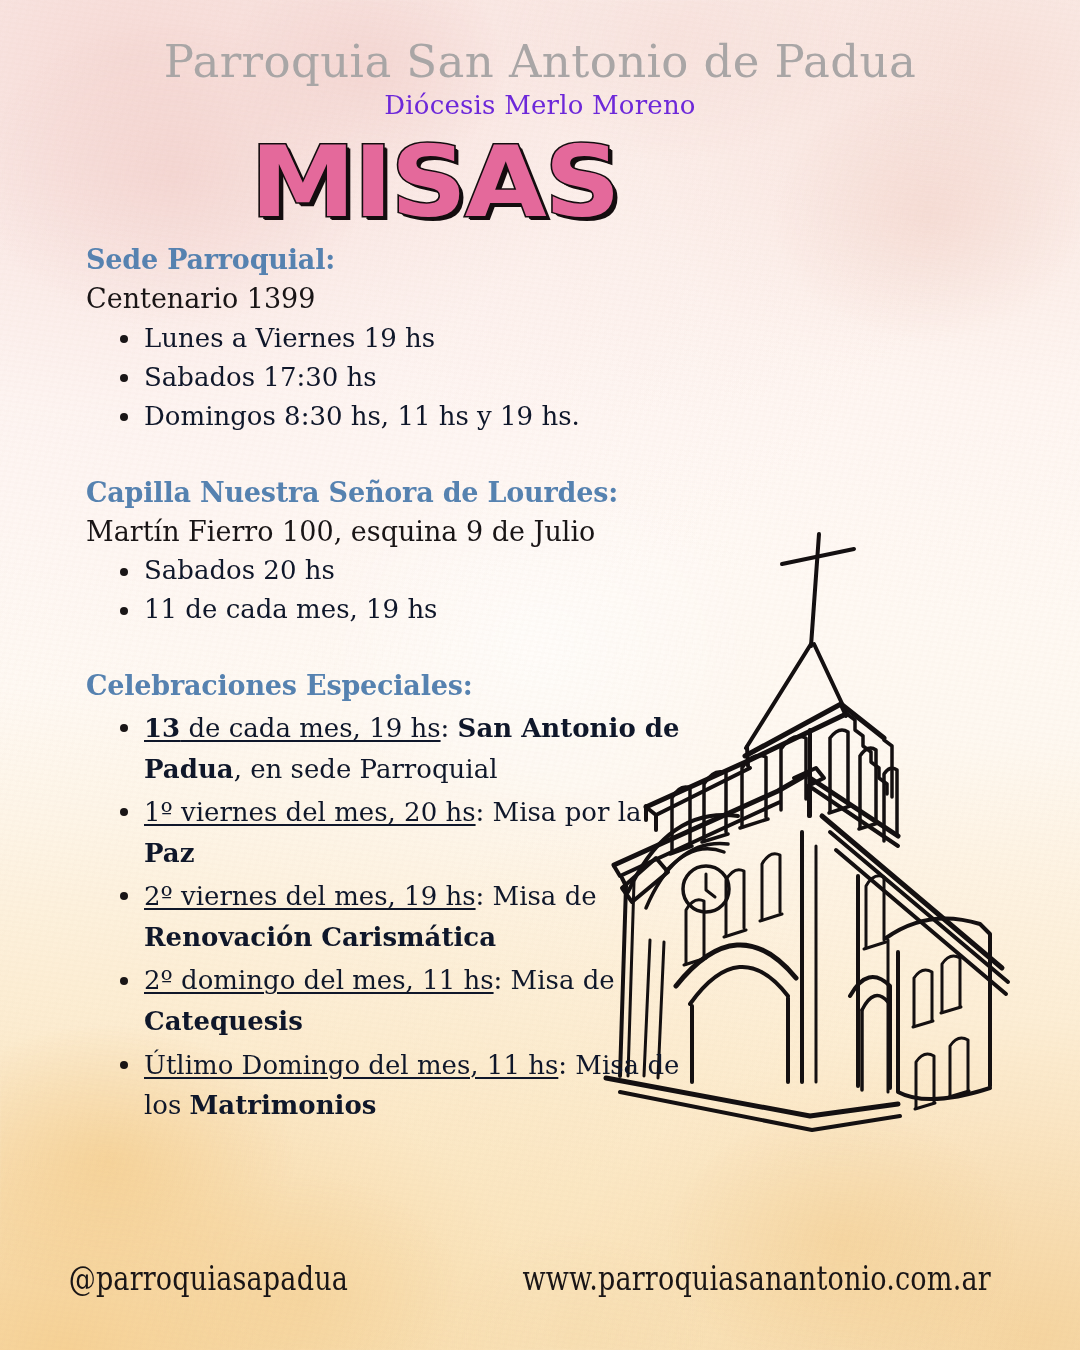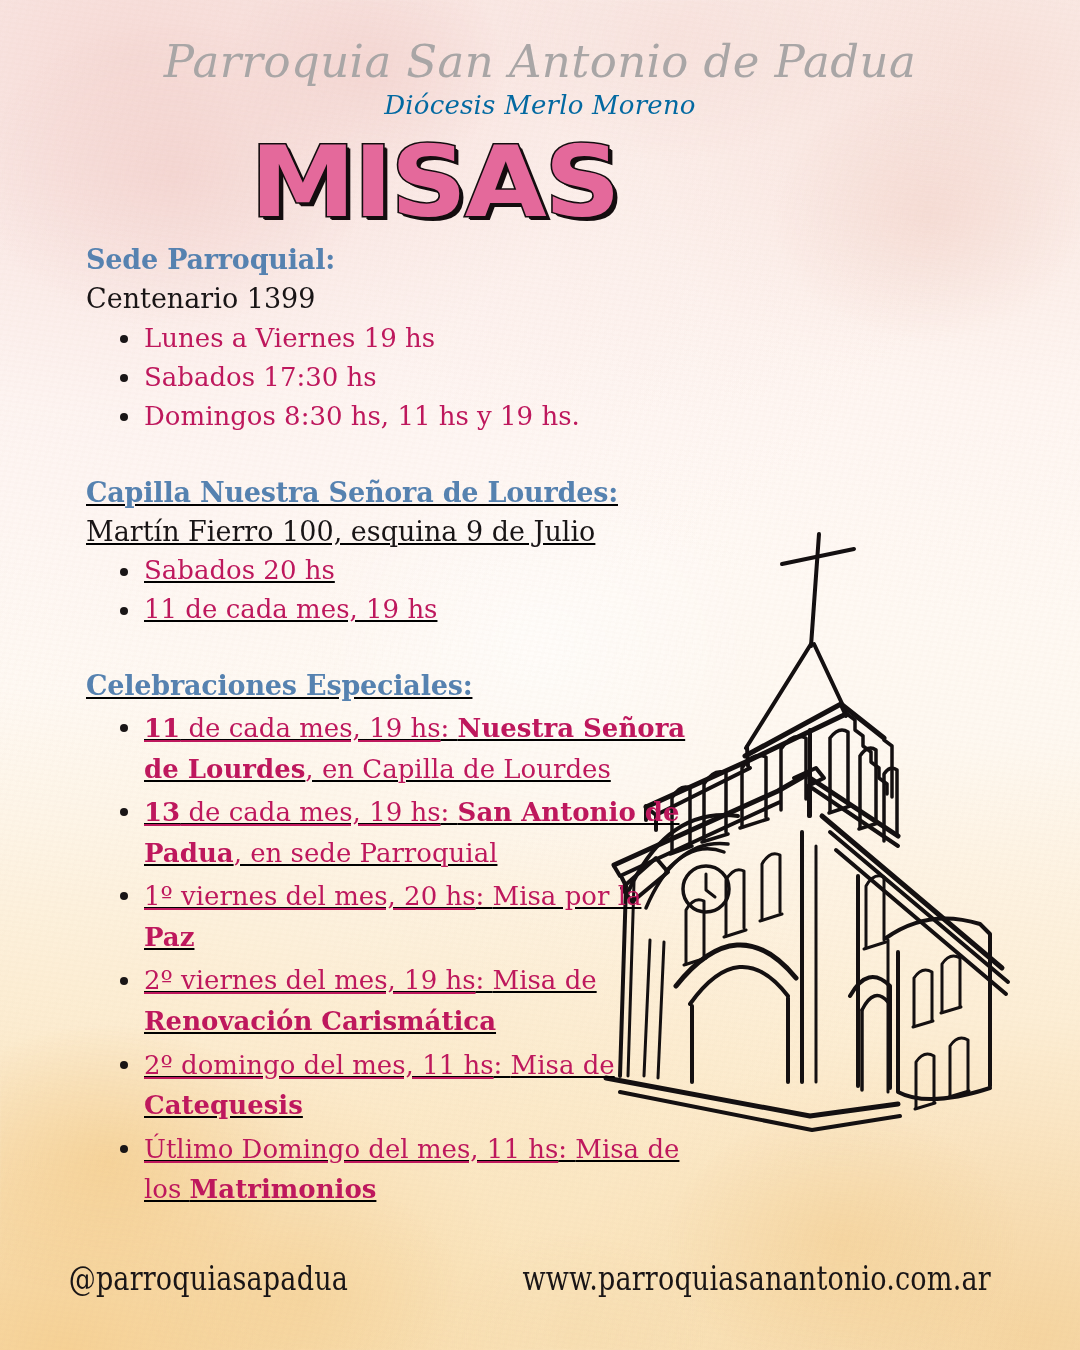--- a/index.html
+++ b/index.html
@@ -46,35 +46,35 @@
   .bg-grain{
     opacity:.30;
     background-image:
       repeating-linear-gradient(8deg, rgba(190,150,120,.055) 0 2px, rgba(255,255,255,0) 2px 5px),
       repeating-linear-gradient(-74deg, rgba(200,160,130,.045) 0 3px, rgba(255,255,255,0) 3px 7px);
   }
 
   
   .poster-head{
     position:absolute;top:0;left:0;width:1080px;
-    text-align:center;padding-top:38px;font-style:italic;
+    text-align:center;padding-top:38px;
   }
   .brand-title{
     font-family:"DejaVu Serif", serif;
     font-weight:400;
     font-size:45px;
     letter-spacing:.4px;
     color:#a9a6a6;
     line-height:1.05;
     white-space:nowrap;
   }
   .brand-sub{
     font-family:"DejaVu Serif", serif;
     font-size:26px;
-    color:#0369a1;
+    color:#6d28d9;
     margin-top:5px;
     letter-spacing:.2px;
   }
 
   
   .misas-wrap{
     position:absolute;top:133px;left:0;width:868px;text-align:center;
     line-height:1;
   }
   .misas{
@@ -92,21 +92,21 @@
        3px 3px 0 #140d0f;
   }
 
   
   .content{
     position:absolute;
     top:244px;left:86px;width:600px;
     z-index:4;
   }
   .sec{margin:0 0 0 0;}
-  .sec + .sec{margin-top:42px;text-decoration:underline;}
+  .sec + .sec{margin-top:42px;}
   .sec-head{
     font-family:"DejaVu Serif", serif;
     font-weight:700;
     color:#5682b0;
     font-size:27px;
     letter-spacing:-.2px;
     line-height:1.15;
     margin-bottom:7px;
   }
   .sec-addr{
@@ -118,21 +118,21 @@
     font-weight:400;
   }
   ul.sched{
     list-style:none;
     margin:0;padding:0 0 0 32px;
   }
   ul.sched > li{
     position:relative;
     font-family:"DejaVu Serif", serif;
     font-size:26px;
-    color:#be185d;
+    color:#0f172a;
     line-height:1.42;
     padding-left:26px;
     margin-bottom:2px;
   }
   ul.sched > li::before{
     content:"";
     position:absolute;left:2px;top:.60em;
     width:8px;height:8px;border-radius:50%;
     background:#191516;
   }
@@ -309,23 +309,20 @@
       <ul class="sched">
         <li>Sabados 20 hs</li>
         <li>11 de cada mes, 19 hs</li>
       </ul>
     </div>
 
     <div class="sec">
       <div class="sec-head">Celebraciones Especiales:</div>
       <ul class="sched special">
         <li>
-          <span class="u b">11</span><span class="u"> de cada mes, 19 hs</span><span>: </span><span class="b">Nuestra Señora de Lourdes</span><span>, en Capilla de Lourdes</span>
-        </li>
-        <li>
           <span class="u b">13</span><span class="u"> de cada mes, 19 hs</span><span>: </span><span class="b">San Antonio de Padua</span><span>, en sede Parroquial</span>
         </li>
         <li>
           <span class="u">1º viernes del mes, 20 hs</span><span>: </span><span>Misa por la </span><span class="b">Paz</span>
         </li>
         <li>
           <span class="u">2º viernes del mes, 19 hs</span><span>: </span><span>Misa de </span><span class="b">Renovación Carismática</span>
         </li>
         <li>
           <span class="u">2º domingo del mes, 11 hs</span><span>: </span><span>Misa de </span><span class="b">Catequesis</span>

